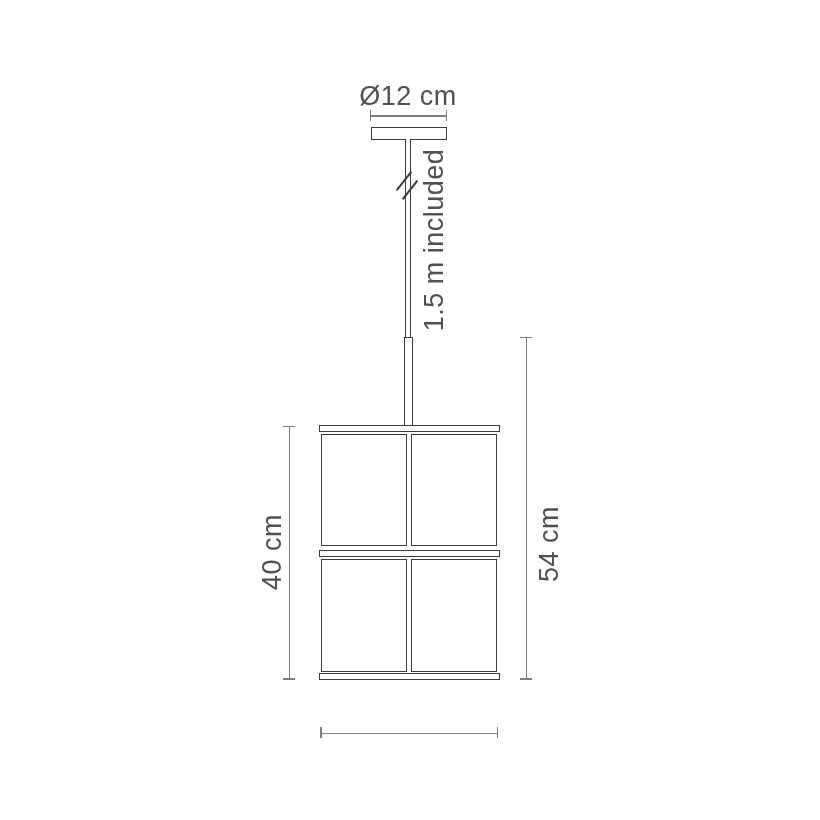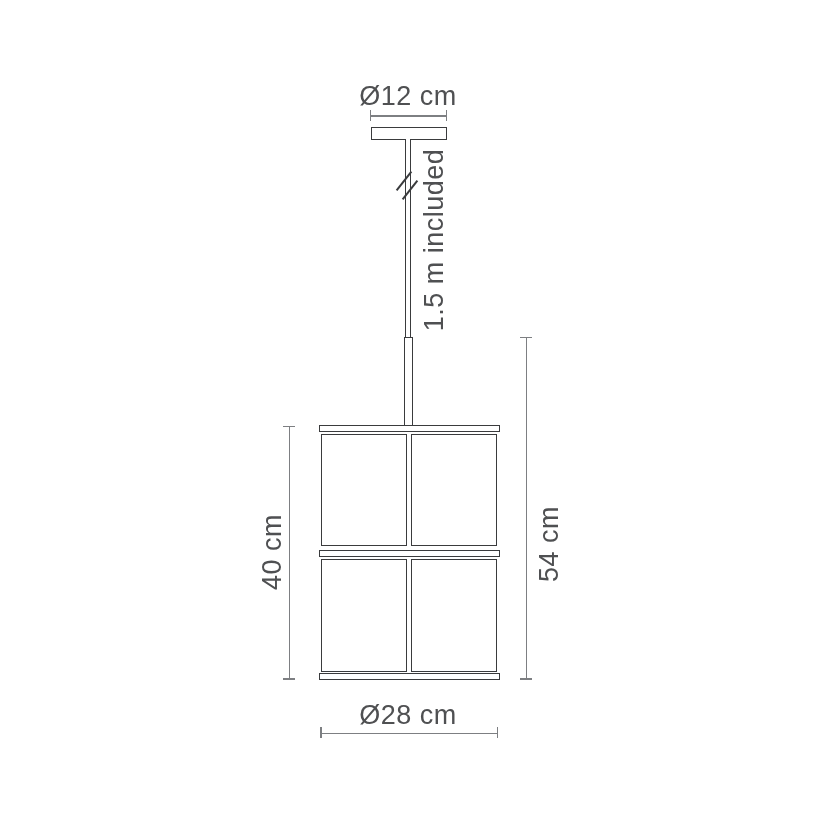--- a/index.html
+++ b/index.html
@@ -83,18 +83,17 @@
   <div class="vline" style="left:288.5px;top:426px;height:253px;"></div>
   <div class="hline" style="left:283px;top:425.5px;width:12px;"></div>
   <div class="hline" style="left:283px;top:678px;width:12px;"></div>
   <div class="dim-text vert" style="left:272px;top:552px;">40 cm</div>
 
   <div class="vline" style="left:525.5px;top:337px;height:342px;"></div>
   <div class="hline" style="left:520px;top:336.5px;width:12px;"></div>
   <div class="hline" style="left:520px;top:678px;width:12px;"></div>
   <div class="dim-text vert" style="left:549px;top:544px;">54 cm</div>
 
-  <div class="dim-text" style="left:408px;top:715px;">Ø28 cm</div>
   <div class="hline" style="left:320px;top:732.5px;width:178px;"></div>
   <div class="vline" style="left:320px;top:727px;height:11px;"></div>
   <div class="vline" style="left:496.5px;top:727px;height:11px;"></div>
 
 </div>
 
 </body></html>

